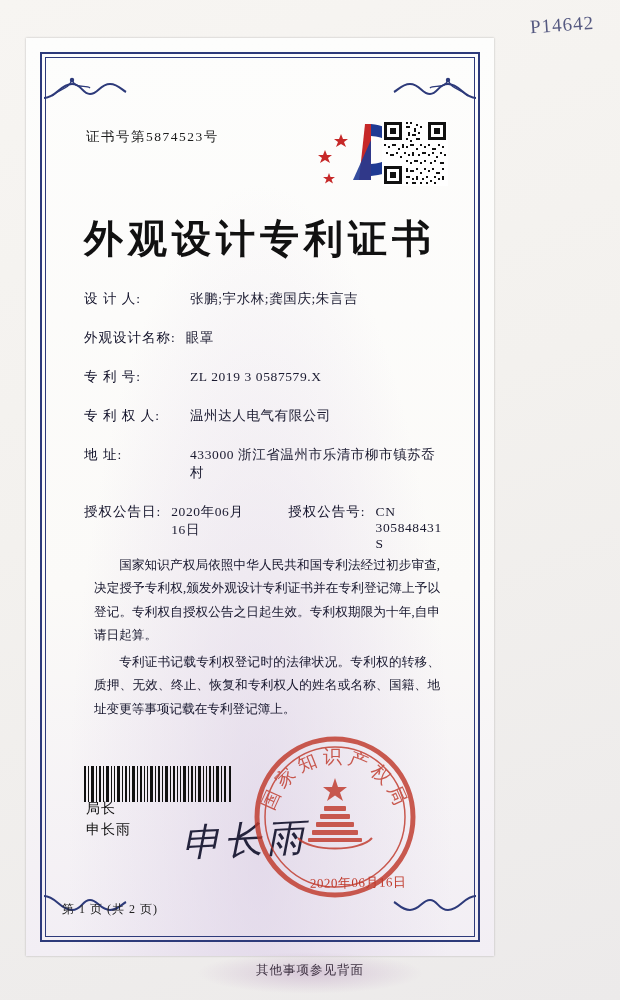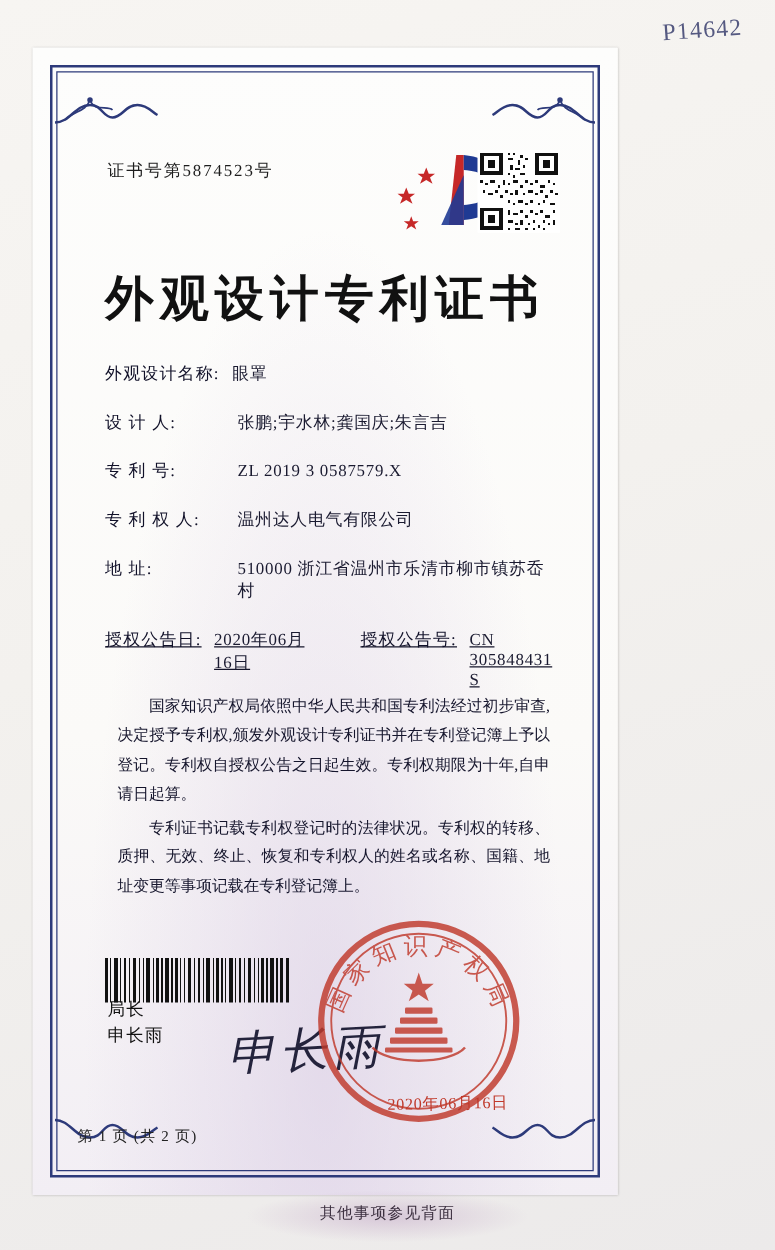--- a/index.html
+++ b/index.html
@@ -139,21 +139,21 @@
   .flabel.w-spread {
     width: 96px;
     display: inline-flex;
     justify-content: space-between;
   }
   .fvalue {
     margin-left: 10px;
     letter-spacing: .6px;
     color: #1a1a30;
   }
-  .frow.dual { margin-bottom: 18px; text-decoration: underline; }
+  .frow.dual { margin-bottom: 18px; }
   .frow.dual .second {
     margin-left: 34px;
     display: flex;
     align-items: baseline;
   }
 
   .paras {
     position: absolute;
     left: 32px;
     right: 18px;
@@ -394,38 +394,38 @@
             <rect x="22" y="31" width="1" height="1"></rect>
               <rect x="26" y="31" width="1" height="1"></rect>
           </g>
         </svg>
       </div>
 
       <div class="title">外观设计专利证书</div>
 
       <div class="fields">
         <div class="frow">
+          <span class="flabel w-spread">设 计 人:</span>
+          <span class="fvalue">张鹏;宇水林;龚国庆;朱言吉</span>
+        </div>
+        <div class="frow">
           <span class="flabel">外观设计名称:</span>
           <span class="fvalue">眼罩</span>
-        </div>
-        <div class="frow">
-          <span class="flabel w-spread">设 计 人:</span>
-          <span class="fvalue">张鹏;宇水林;龚国庆;朱言吉</span>
         </div>
         <div class="frow">
           <span class="flabel w-spread">专 利 号:</span>
           <span class="fvalue">ZL 2019 3 0587579.X</span>
         </div>
         <div class="frow">
           <span class="flabel w-spread">专 利 权 人:</span>
           <span class="fvalue">温州达人电气有限公司</span>
         </div>
         <div class="frow">
           <span class="flabel w-spread">地 址:</span>
-          <span class="fvalue">510000 浙江省温州市乐清市柳市镇苏岙村</span>
+          <span class="fvalue">433000 浙江省温州市乐清市柳市镇苏岙村</span>
         </div>
         <div class="frow dual">
           <span class="flabel">授权公告日:</span>
           <span class="fvalue">2020年06月16日</span>
           <span class="second">
             <span class="flabel">授权公告号:</span>
             <span class="fvalue">CN 305848431 S</span>
           </span>
         </div>
       </div>

